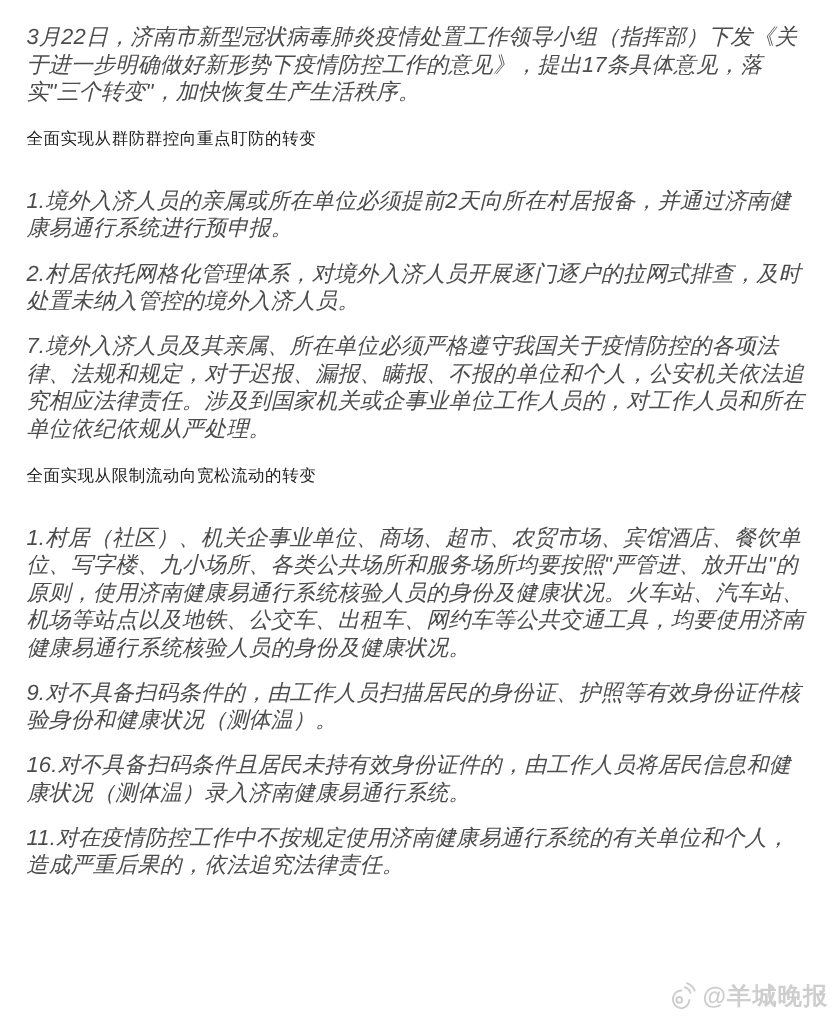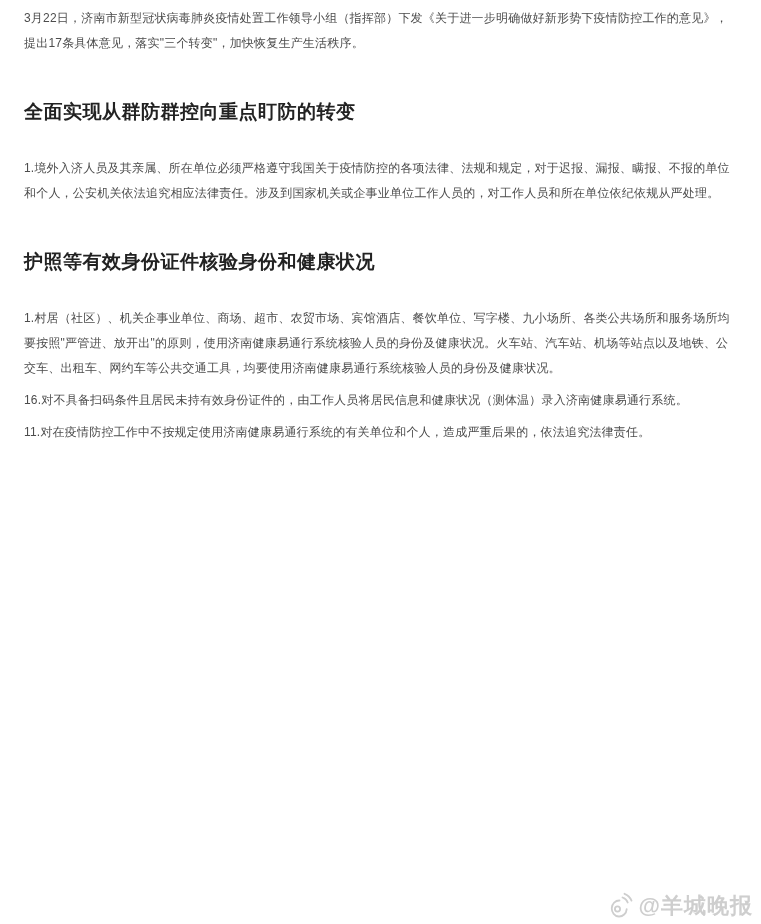--- a/index.html
+++ b/index.html
@@ -16,31 +16,32 @@
     overflow:hidden;
     position:relative;
     background:var(--page-bg);
     font-family:"Liberation Sans","DejaVu Sans",sans-serif;
     color:var(--body-color);
   }
   .page{
     padding:6px 24px 0 24px;
   }
   .intro, .item{
-    font-size:12px;
+    font-size:20px;
     line-height:25px;
-    margin:0 0 7px 0;
+    margin:16px 0 7px 0;
     letter-spacing:0.2px;
+    font-style:italic;
   }
   .section-heading{
-    font-size:19px;
+    font-size:15px;
     line-height:26px;
-    font-weight:bold;
+    font-weight:normal;
     color:var(--heading-color);
-    margin:43px 0 31px 0;
+    margin:17px 0 31px 0;
     letter-spacing:0.5px;
   }
   .watermark{
     position:absolute;
     right:8px;
     bottom:2px;
     display:flex;
     align-items:center;
     gap:4px;
     color:var(--watermark-color);
@@ -60,35 +61,38 @@
 </style>
 </head>
 <body>
 
 <div class="page">
   <p class="intro">3月22日，济南市新型冠状病毒肺炎疫情处置工作领导小组（指挥部）下发《关于进一步明确做好新形势下疫情防控工作的意见》，提出17条具体意见，落实"三个转变"，加快恢复生产生活秩序。</p>
   <div id="sections-root">
   <section>
     <h2 class="section-heading">全面实现从群防群控向重点盯防的转变</h2>
     <div>
+  <p class="item">1.境外入济人员的亲属或所在单位必须提前2天向所在村居报备，并通过济南健康易通行系统进行预申报。</p>
+
+  <p class="item">2.村居依托网格化管理体系，对境外入济人员开展逐门逐户的拉网式排查，及时处置未纳入管控的境外入济人员。</p>
 
 
 
-
-  <p class="item">1.境外入济人员及其亲属、所在单位必须严格遵守我国关于疫情防控的各项法律、法规和规定，对于迟报、漏报、瞒报、不报的单位和个人，公安机关依法追究相应法律责任。涉及到国家机关或企事业单位工作人员的，对工作人员和所在单位依纪依规从严处理。</p>
+  <p class="item">7.境外入济人员及其亲属、所在单位必须严格遵守我国关于疫情防控的各项法律、法规和规定，对于迟报、漏报、瞒报、不报的单位和个人，公安机关依法追究相应法律责任。涉及到国家机关或企事业单位工作人员的，对工作人员和所在单位依纪依规从严处理。</p>
 </div>
   </section>
 
   <section>
-    <h2 class="section-heading">护照等有效身份证件核验身份和健康状况</h2>
+    <h2 class="section-heading">全面实现从限制流动向宽松流动的转变</h2>
     <div>
 
   <p class="item">1.村居（社区）、机关企事业单位、商场、超市、农贸市场、宾馆酒店、餐饮单位、写字楼、九小场所、各类公共场所和服务场所均要按照"严管进、放开出"的原则，使用济南健康易通行系统核验人员的身份及健康状况。火车站、汽车站、机场等站点以及地铁、公交车、出租车、网约车等公共交通工具，均要使用济南健康易通行系统核验人员的身份及健康状况。</p>
 
 
+  <p class="item">9.对不具备扫码条件的，由工作人员扫描居民的身份证、护照等有效身份证件核验身份和健康状况（测体温）。</p>
 
   <p class="item">16.对不具备扫码条件且居民未持有效身份证件的，由工作人员将居民信息和健康状况（测体温）录入济南健康易通行系统。</p>
 
   <p class="item">11.对在疫情防控工作中不按规定使用济南健康易通行系统的有关单位和个人，造成严重后果的，依法追究法律责任。</p>
 </div>
   </section>
 </div>
 </div>
 
 <div class="watermark">

